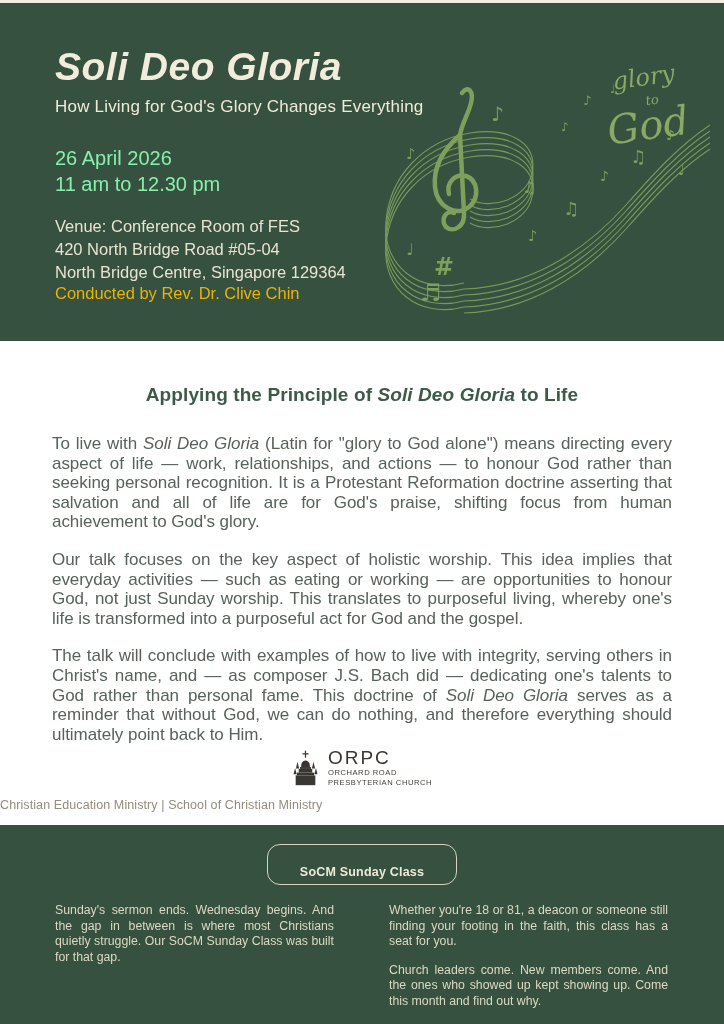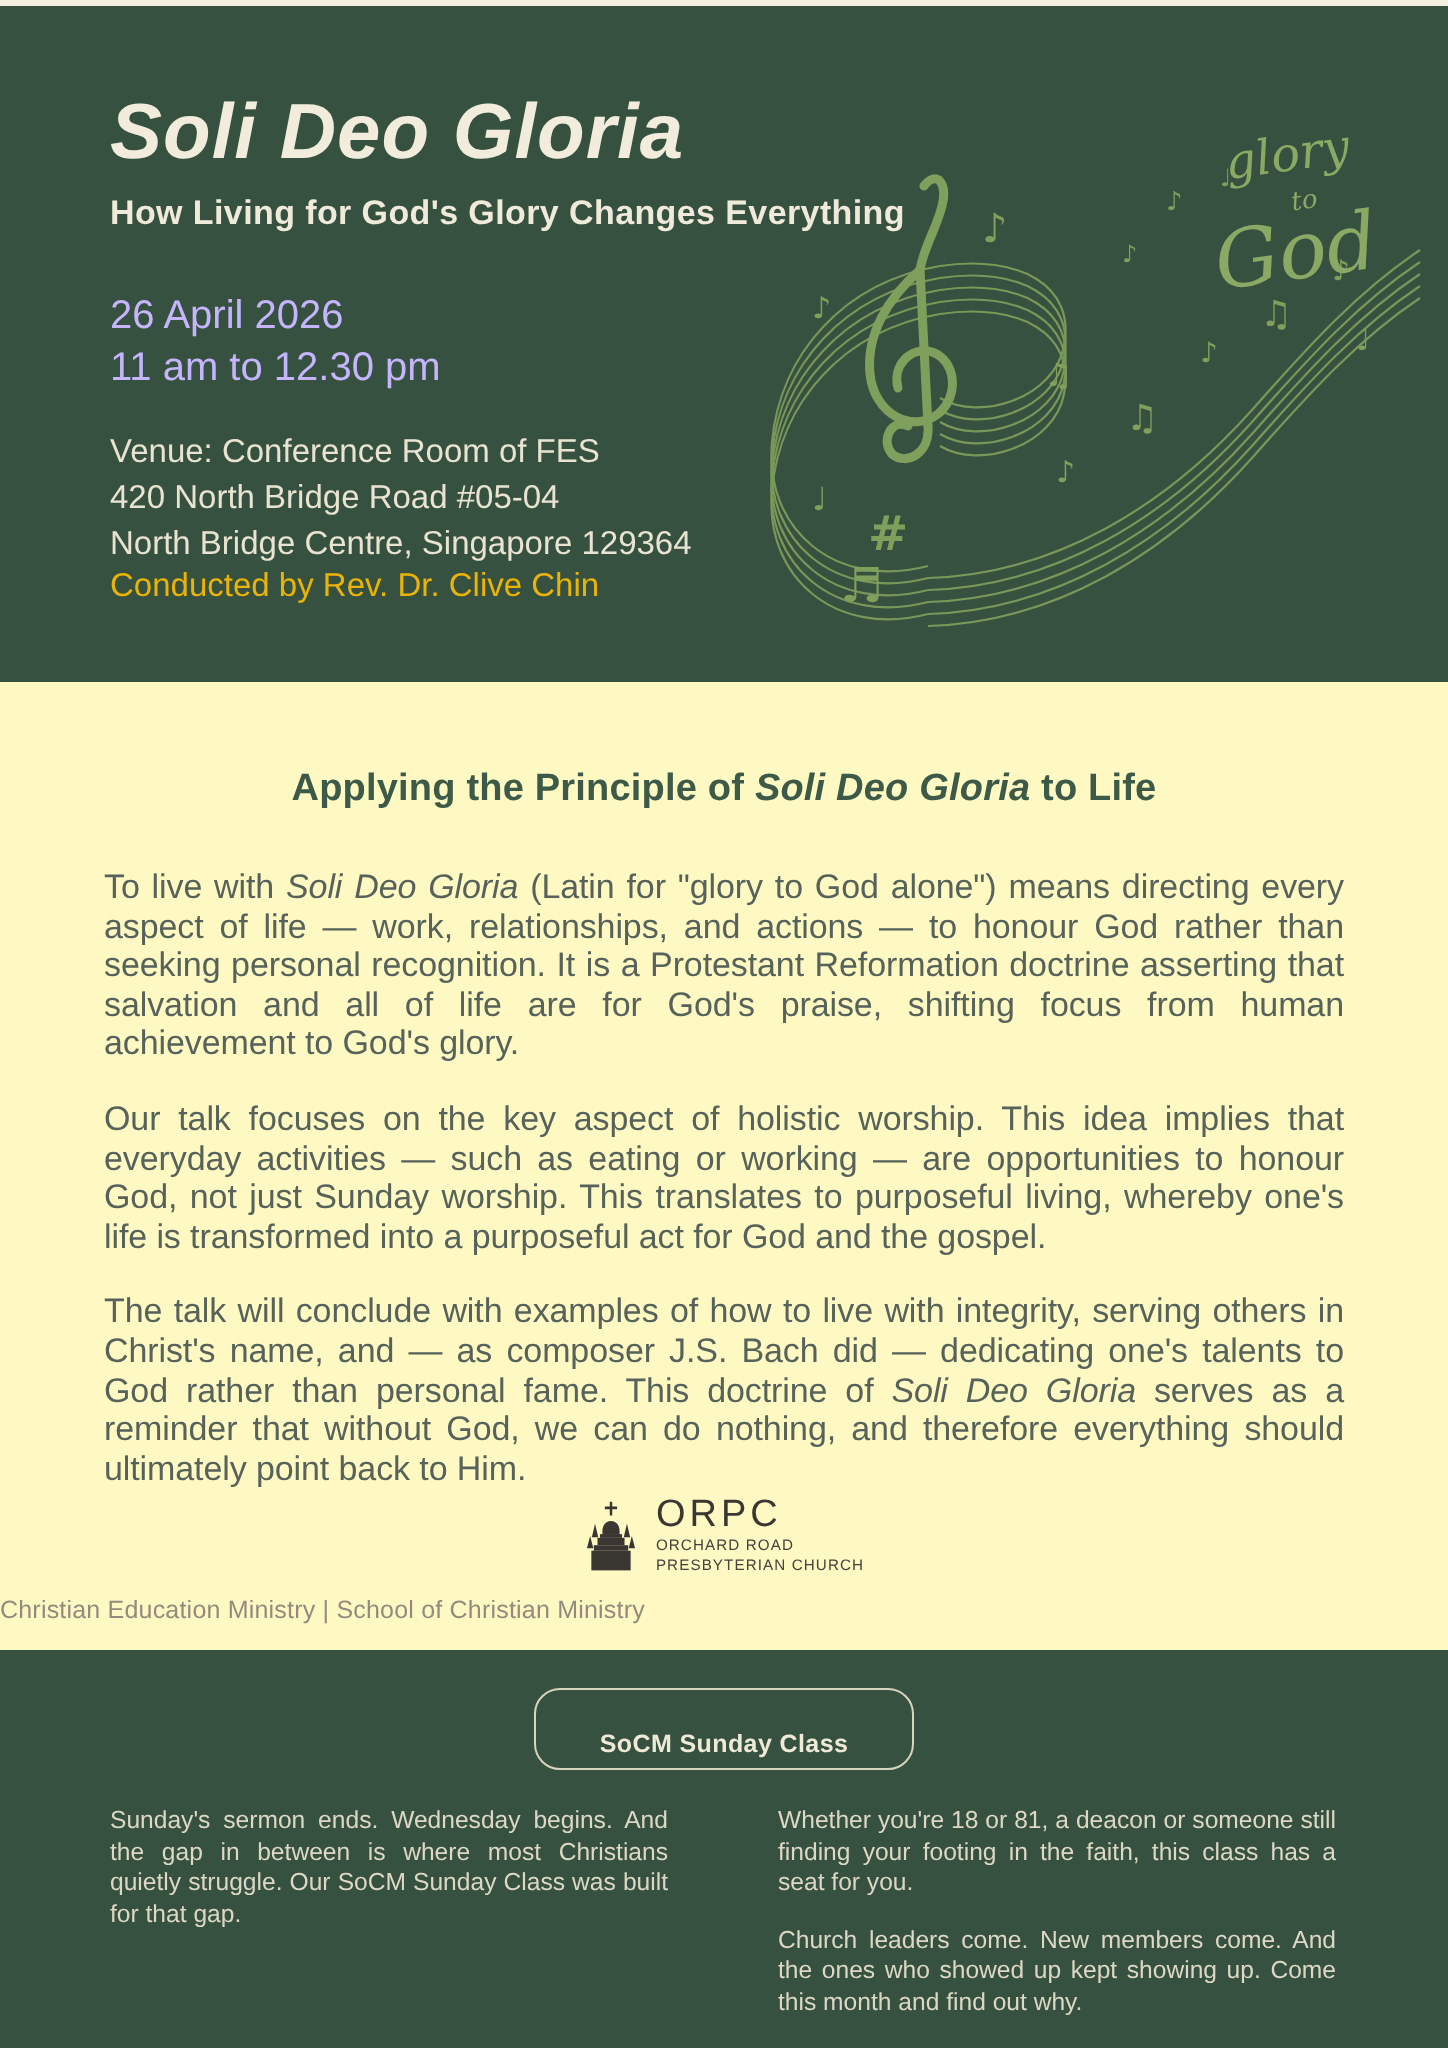--- a/index.html
+++ b/index.html
@@ -11,28 +11,28 @@
   .page{width:724px;height:1024px;display:flex;flex-direction:column;background:#f7f0e2}
   .top-strip{height:3px;background:#f4eee0;flex:none}
 
   
   .header{position:relative;height:338px;background:#36513f;flex:none;overflow:hidden}
   .header-inner{position:absolute;left:55px;top:0;z-index:2}
   .title{
     margin:44px 0 0;font-size:39px;line-height:1.05;font-weight:bold;font-style:italic;
     letter-spacing:.5px;color:#f2ecdc;
   }
-  .subtitle{margin-top:9px;font-size:17px;font-weight:bold;color:#f0eada;letter-spacing:.2px}
-  .datetime{margin-top:28px;font-size:20px;line-height:26px;color:#c4b5fd}
+  .subtitle{margin-top:9px;font-size:17px;font-weight:normal;color:#f0eada;letter-spacing:.2px}
+  .datetime{margin-top:28px;font-size:20px;line-height:26px;color:#86efac}
   .venue{margin-top:18px;font-size:16.5px;line-height:23px;color:#e9e3d1}
   .conducted{font-size:16.5px;color:#eab308}
   .music{position:absolute;top:40px;right:6px;width:340px;height:295px;z-index:1}
 
   
-  .main{position:relative;height:484px;background:#fef9c3;flex:none;overflow:hidden}
+  .main{position:relative;height:484px;background:#ffffff;flex:none;overflow:hidden}
   .heading{margin:0;padding-top:43px;text-align:center;font-size:19px;font-weight:bold;color:#3d5a48;letter-spacing:.1px}
   .heading .it{font-style:italic}
   .body-copy{width:620px;margin:28px auto 0}
   .body-copy p{
     margin:0 0 18px;font-size:17px;line-height:19.6px;letter-spacing:-.05px;
     text-align:justify;color:#57625a;
   }
   .body-copy .it{font-style:italic}
   .logo-block{position:absolute;left:0;right:0;bottom:13px}
   .logo-row{display:flex;justify-content:center;align-items:center;gap:9px}

